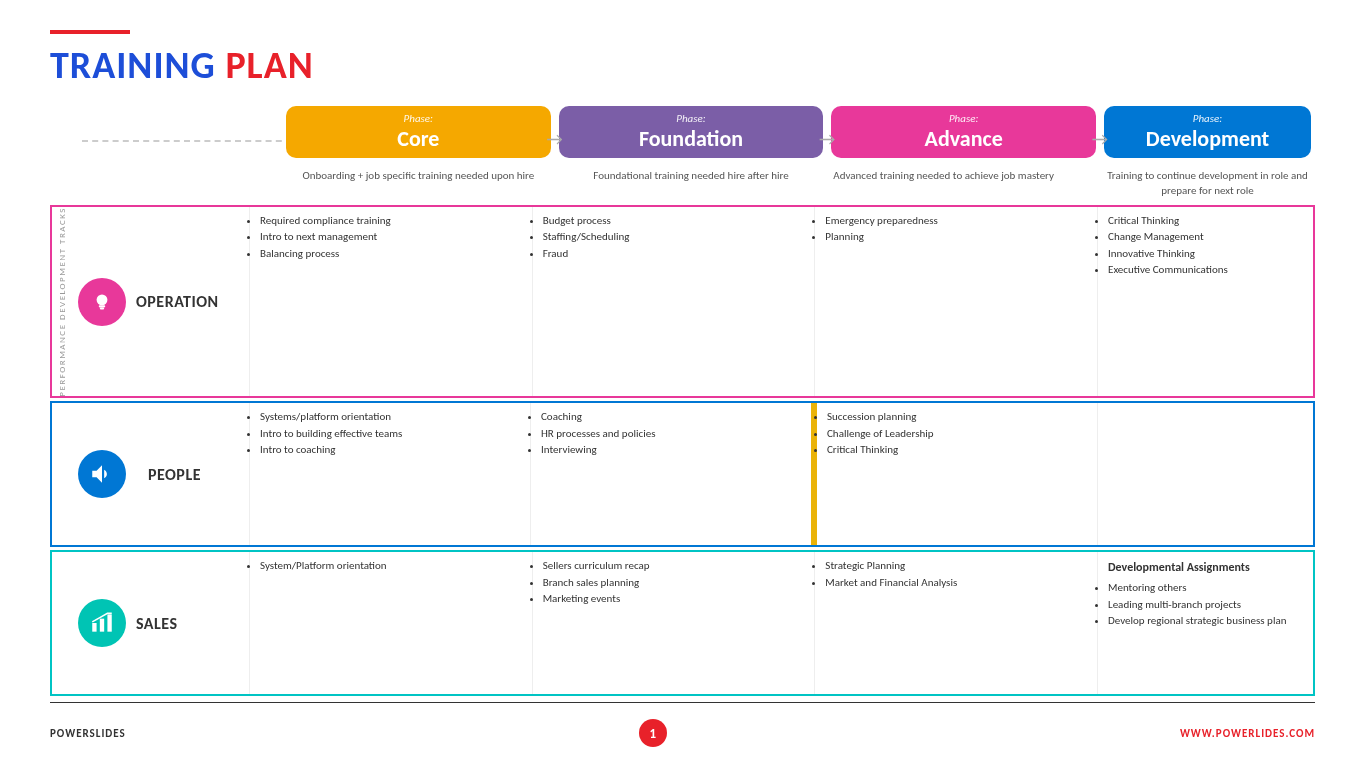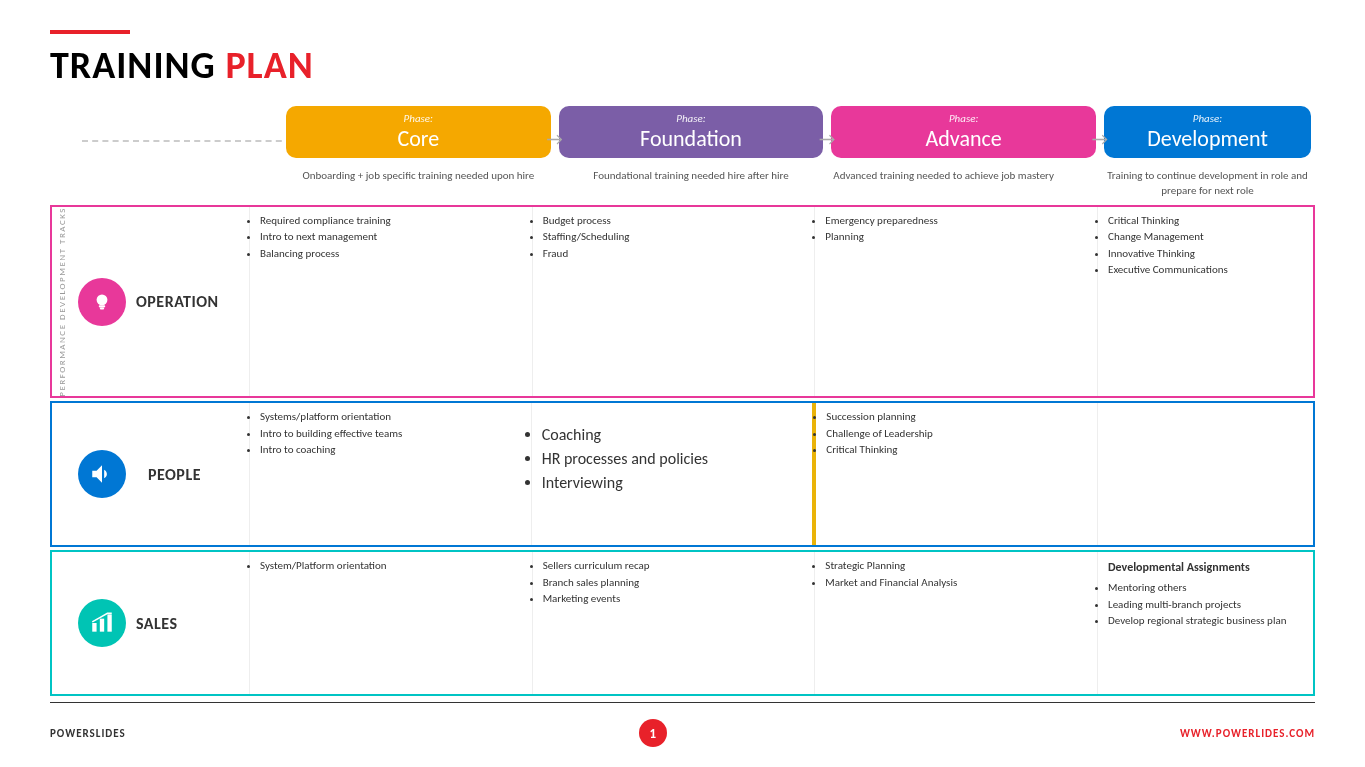--- a/index.html
+++ b/index.html
@@ -25,39 +25,39 @@
       margin-bottom: 8px;
     }
     .title {
       font-size: 38px;
       font-weight: 900;
       color: #333;
       margin-bottom: 18px;
       letter-spacing: 1px;
     }
     .title span {
-      color: #000000;
+      color: #1d4ed8;
     }
     .phase-badge {
       border-radius: 10px;
       padding: 6px 12px;
       text-align: center;
       width: 100%;
       margin-bottom: 6px;
       position: relative;
     }
     .phase-badge .phase-label {
       font-style: italic;
       font-size: 11px;
       color: rgba(255,255,255,0.9);
       display: block;
     }
     .phase-badge .phase-name {
       font-size: 22px;
-      font-weight: 400;
+      font-weight: 700;
       color: #fff;
       display: block;
     }
     .phase-core { background: #f5a800; }
     .phase-foundation { background: #7b5ea7; }
     .phase-advance { background: #e8389a; }
     .phase-development { background: #0077d4; }
     .track-icon {
       width: 48px;
       height: 48px;
@@ -250,21 +250,21 @@
         </div>
 
         <div style="flex:1; padding:6px 10px; border-right:1px solid #eee; font-size:11px; color:#333; line-height:1.5;">
           <ul>
             <li>Systems/platform orientation</li>
             <li>Intro to building effective teams</li>
             <li>Intro to coaching</li>
           </ul>
         </div>
 
-        <div style="flex:1; padding:20px 10px; border-right:4px solid #eab308; font-size:16px; color:#333; line-height:1.5;">
+        <div style="flex:1; padding:6px 10px; border-right:6px solid #eab308; font-size:11px; color:#333; line-height:1.5;">
           <ul>
             <li>Coaching</li>
             <li>HR processes and policies</li>
             <li>Interviewing</li>
           </ul>
         </div>
 
         <div style="flex:1; padding:6px 10px; border-right:1px solid #eee; font-size:11px; color:#333; line-height:1.5;">
           <ul>
             <li>Succession planning</li>

